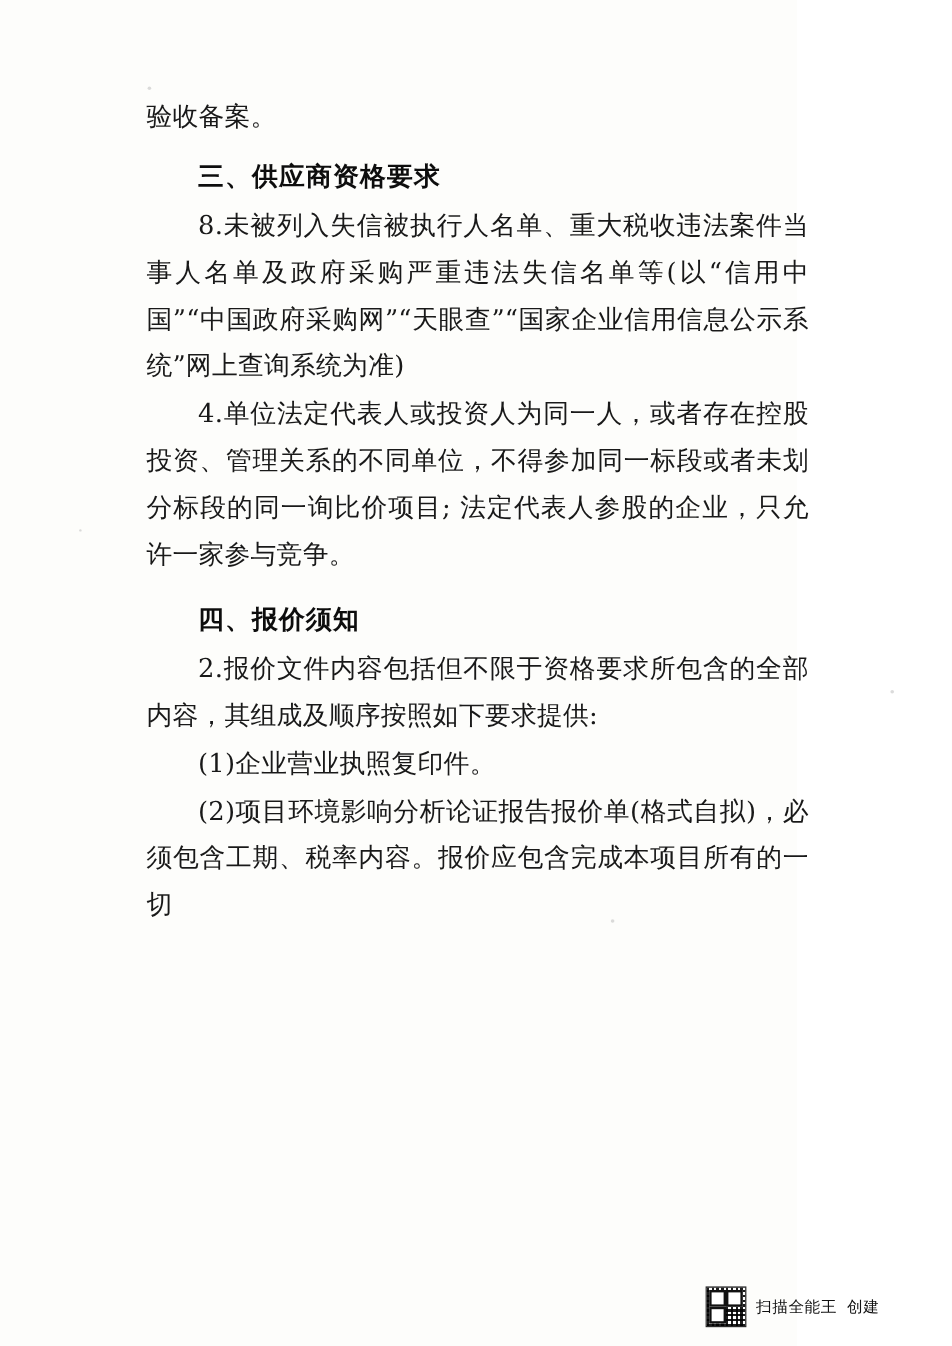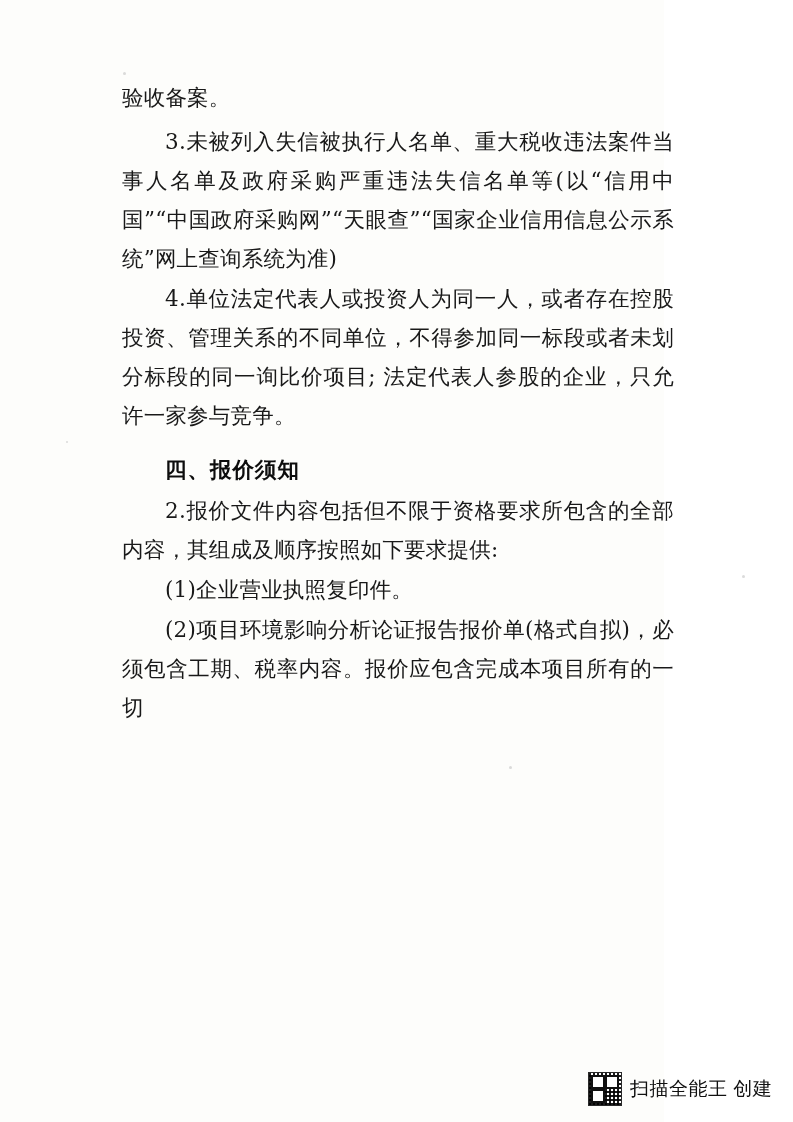--- a/index.html
+++ b/index.html
@@ -93,22 +93,22 @@
   .qr-b {
     position: absolute;
     left: 2px;
     bottom: 2px;
     width: 10px;
     height: 10px;
     border: 2px solid #111;
     background: #fff;
   }
   .stamp-text {
-    font-family: Liberation Sans, sans-serif;
-    font-size: 19px;
+    font-family: Liberation Mono, monospace;
+    font-size: 13px;
     color: #111;
     white-space: nowrap;
     letter-spacing: 0.5px;
   }
 </style>
 </head>
 <body>
 
 <div class="page">
 
@@ -116,24 +116,25 @@
   <div class="speck" style="left:742px; top:575px; width:3px; height:3px;"></div>
   <div class="speck" style="left:509px; top:766px; width:3px; height:3px;"></div>
   <div class="speck" style="left:66px; top:441px; width:2px; height:2px;"></div>
 
   <div class="content">
 
     <p class="para">验收备案。</p>
 
     <div class="gap-small"></div>
 
+    <p class="heading">三、供应商资格要求</p>
 
 
 
-    <p class="para indent">3.未被列入失信被执行人名单、重大税收违法案件当事人名单及政府采购严重违法失信名单等(以“信用中国”“中国政府采购网”“天眼查”“国家企业信用信息公示系统”网上查询系统为准)</p>
+    <p class="para indent">8.未被列入失信被执行人名单、重大税收违法案件当事人名单及政府采购严重违法失信名单等(以“信用中国”“中国政府采购网”“天眼查”“国家企业信用信息公示系统”网上查询系统为准)</p>
 
     <p class="para indent">4.单位法定代表人或投资人为同一人，或者存在控股投资、管理关系的不同单位，不得参加同一标段或者未划分标段的同一询比价项目; 法定代表人参股的企业，只允许一家参与竞争。</p>
 
 
     <div class="gap-med"></div>
 
     <p class="heading">四、报价须知</p>
 
     <p class="para indent">2.报价文件内容包括但不限于资格要求所包含的全部内容，其组成及顺序按照如下要求提供:</p>
 

